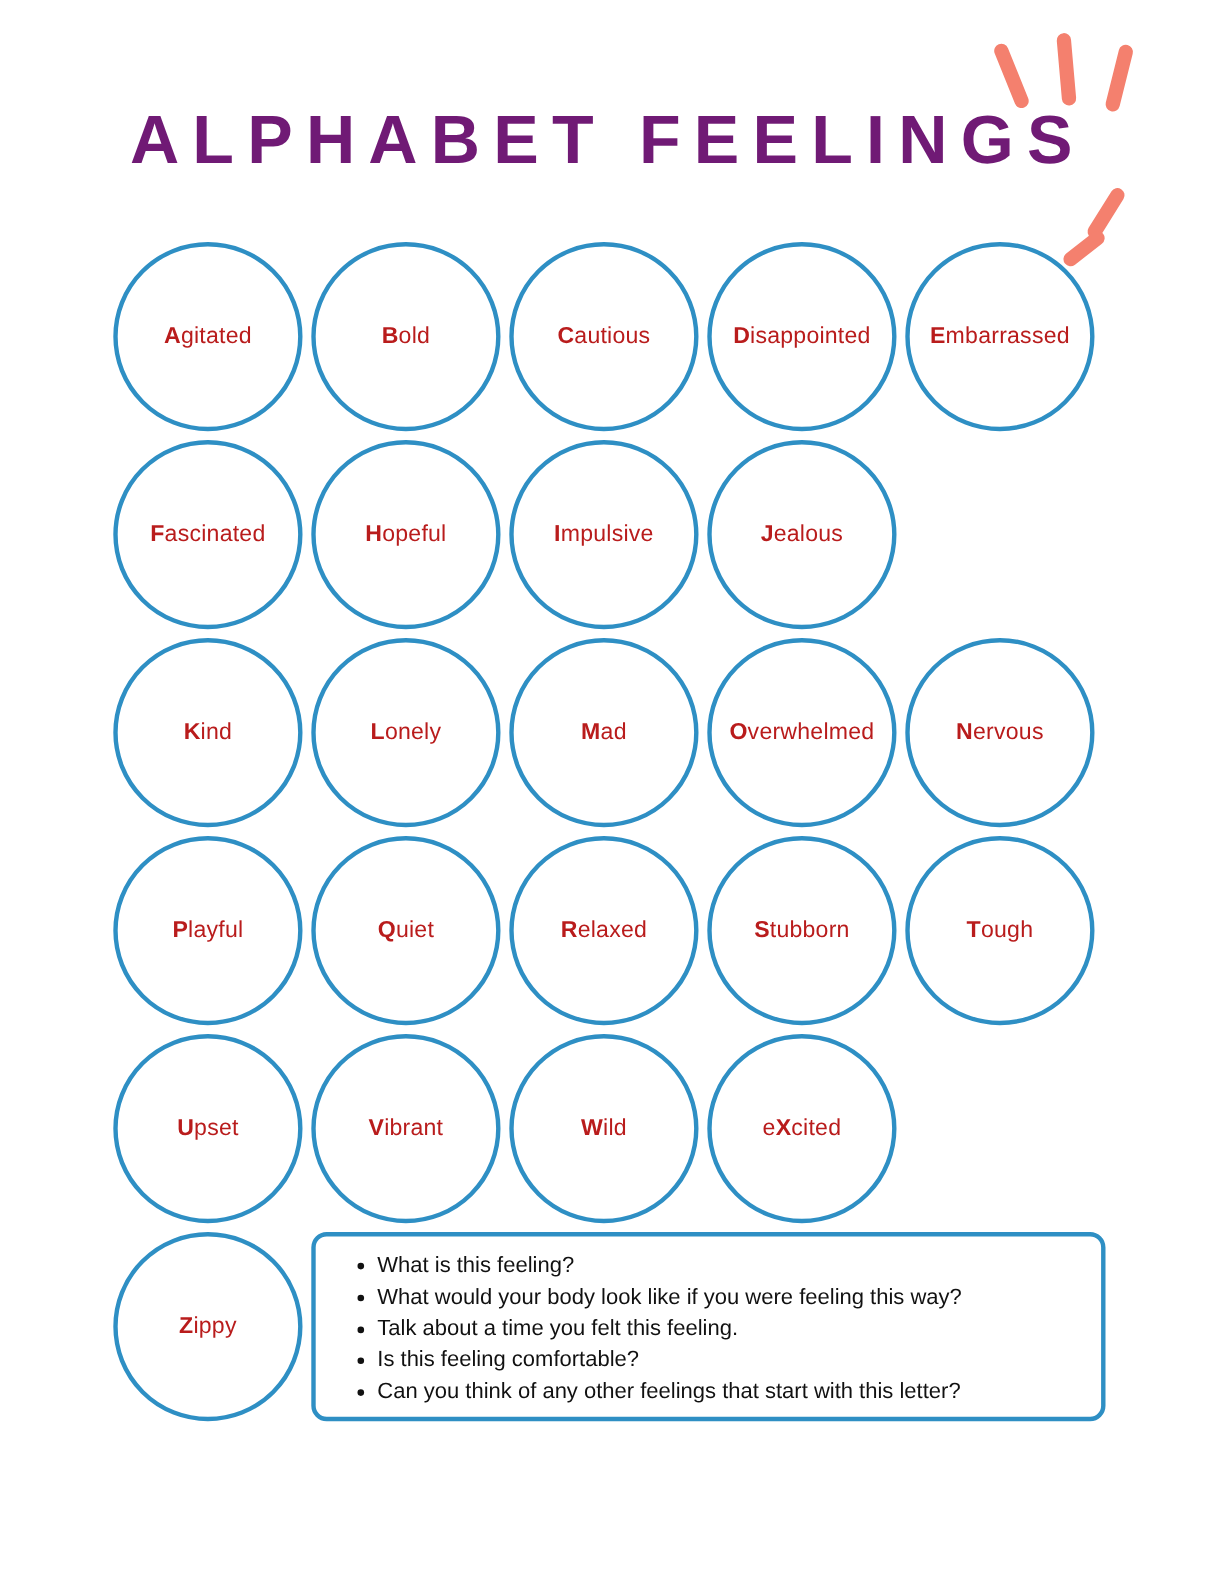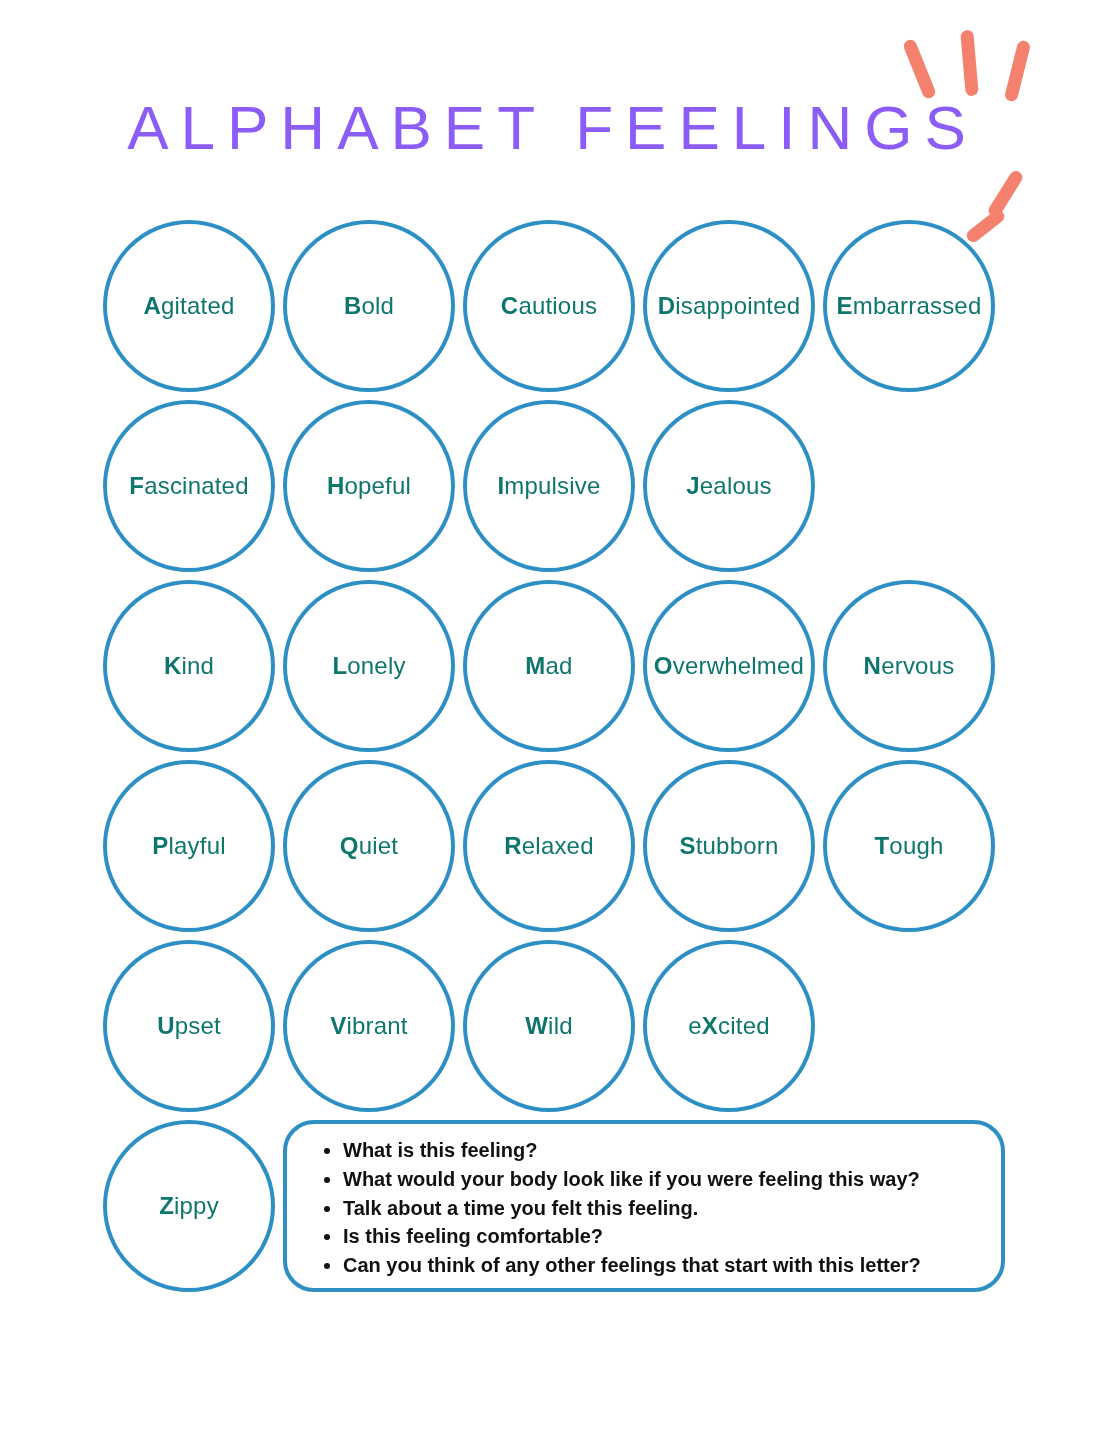--- a/index.html
+++ b/index.html
@@ -24,22 +24,22 @@
 
   
   .title {
     position: absolute;
     left: 0;
     top: 92px;
     width: 1105px;
     text-align: center;
     font-size: 62px;
     letter-spacing: 12px;
-    font-weight: 400;
-    color: #8b5cf6;
+    font-weight: 700;
+    color: #701a75;
     white-space: nowrap;
   }
 
   
   .sparks {
     position: absolute;
     left: 895px;
     top: 20px;
     width: 140px;
     height: 220px;
@@ -73,46 +73,45 @@
     height: 172px;
     border: 4px solid #2e8fc4;
     border-radius: 50%;
     box-sizing: border-box;
     display: flex;
     align-items: center;
     justify-content: center;
     background: #ffffff;
   }
   .bubble .word {
-    font-size: 24px;
-    color: #0f766e;
+    font-size: 21px;
+    color: #b91c1c;
     letter-spacing: 0.2px;
     white-space: nowrap;
   }
   .bubble .word b {
     font-weight: 700;
   }
 
   
   .last-row {
     display: flex;
     gap: 8px;
     height: 172px;
     align-items: flex-start;
   }
   .prompts {
     flex: 1;
     height: 172px;
     border: 4px solid #2e8fc4;
-    border-radius: 31px;
+    border-radius: 14px;
     box-sizing: border-box;
     padding: 16px 22px 12px 34px;
     display: flex;
     align-items: center;
-    font-weight: bold;
   }
   .prompts ul {
     margin: 0;
     padding-left: 22px;
     list-style: disc;
   }
   .prompts li {
     font-size: 20px;
     line-height: 1.44;
     color: #111111;

